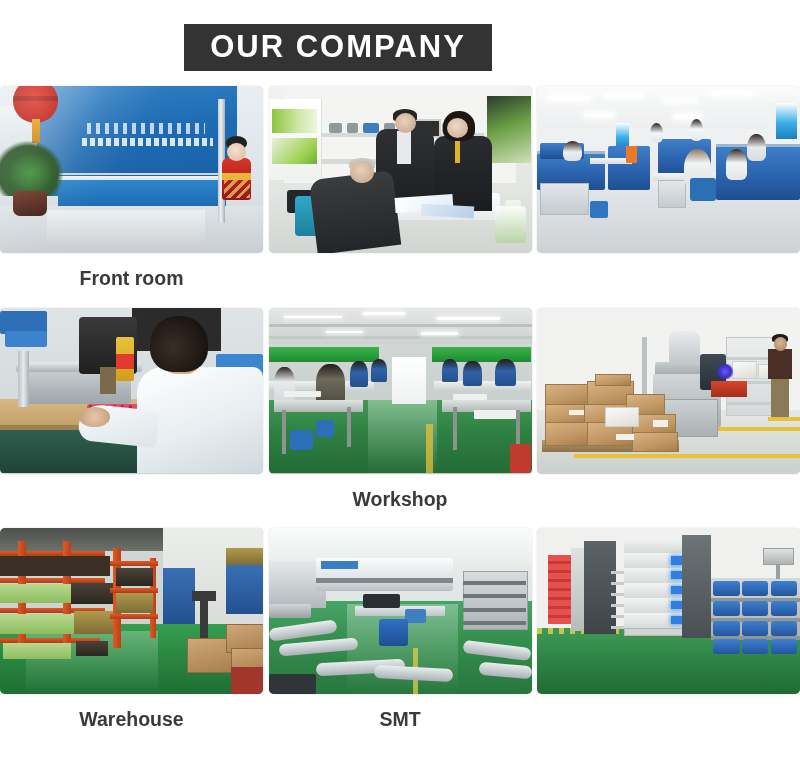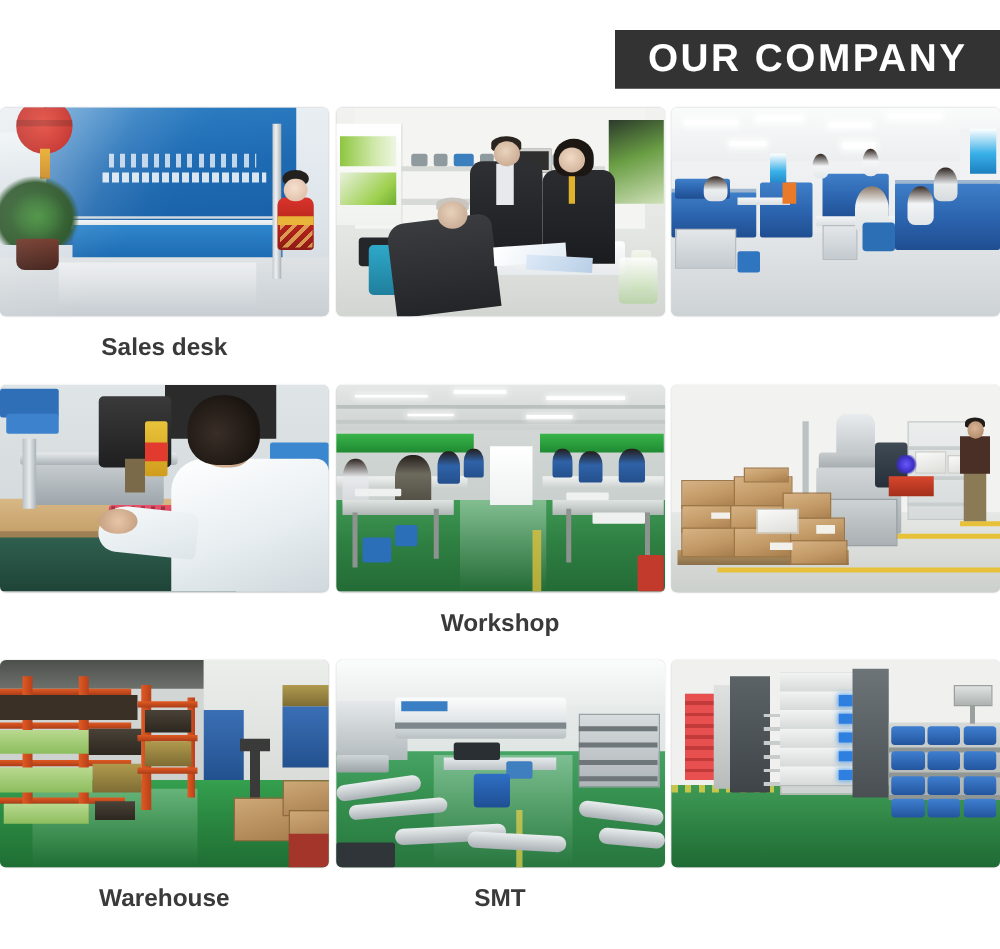--- a/index.html
+++ b/index.html
@@ -7,22 +7,22 @@
     width:800px;height:759px;
     background:#ffffff;
     font-family:"Liberation Sans", sans-serif;
     overflow:hidden;
     position:relative;
   }
   .page{width:800px;height:759px;position:relative;}
 
   
   .header-wrap{
-    width:800px;height:86px;
-    display:flex;align-items:flex-start;justify-content:flex-end;
+    width:676px;height:86px;
+    display:flex;align-items:flex-start;justify-content:center;
   }
   .title-banner{
     margin-top:24px;
     background:#333333;
     padding:7px 26px 9px 26px;
     display:inline-block;
   }
   .title-banner .title-text{
     color:#ffffff;
     font-size:31px;
@@ -412,21 +412,21 @@
             <div class="ly fd-plant-pot"></div>
             <div class="ly fd-pillar"></div>
             <div class="ly fd-doll-body"></div>
             <div class="ly fd-doll-obi"></div>
             <div class="ly fd-doll-pat"></div>
             <div class="ly fd-doll-hair"></div>
             <div class="ly fd-doll-head"></div>
             <div class="ly fd-glow"></div>
           </div>
         </div>
-        <div class="caption">Sales desk</div>
+        <div class="caption">Front room</div>
       </div>
 
       <div class="cell">
         <div class="photo">
           <div class="scene">
             <div class="ly ex-bg"></div>
             <div class="ly ex-backwall"></div>
             <div class="ly ex-panelL"></div>
             <div class="ly ex-posterL1"></div>
             <div class="ly ex-posterL2"></div>

